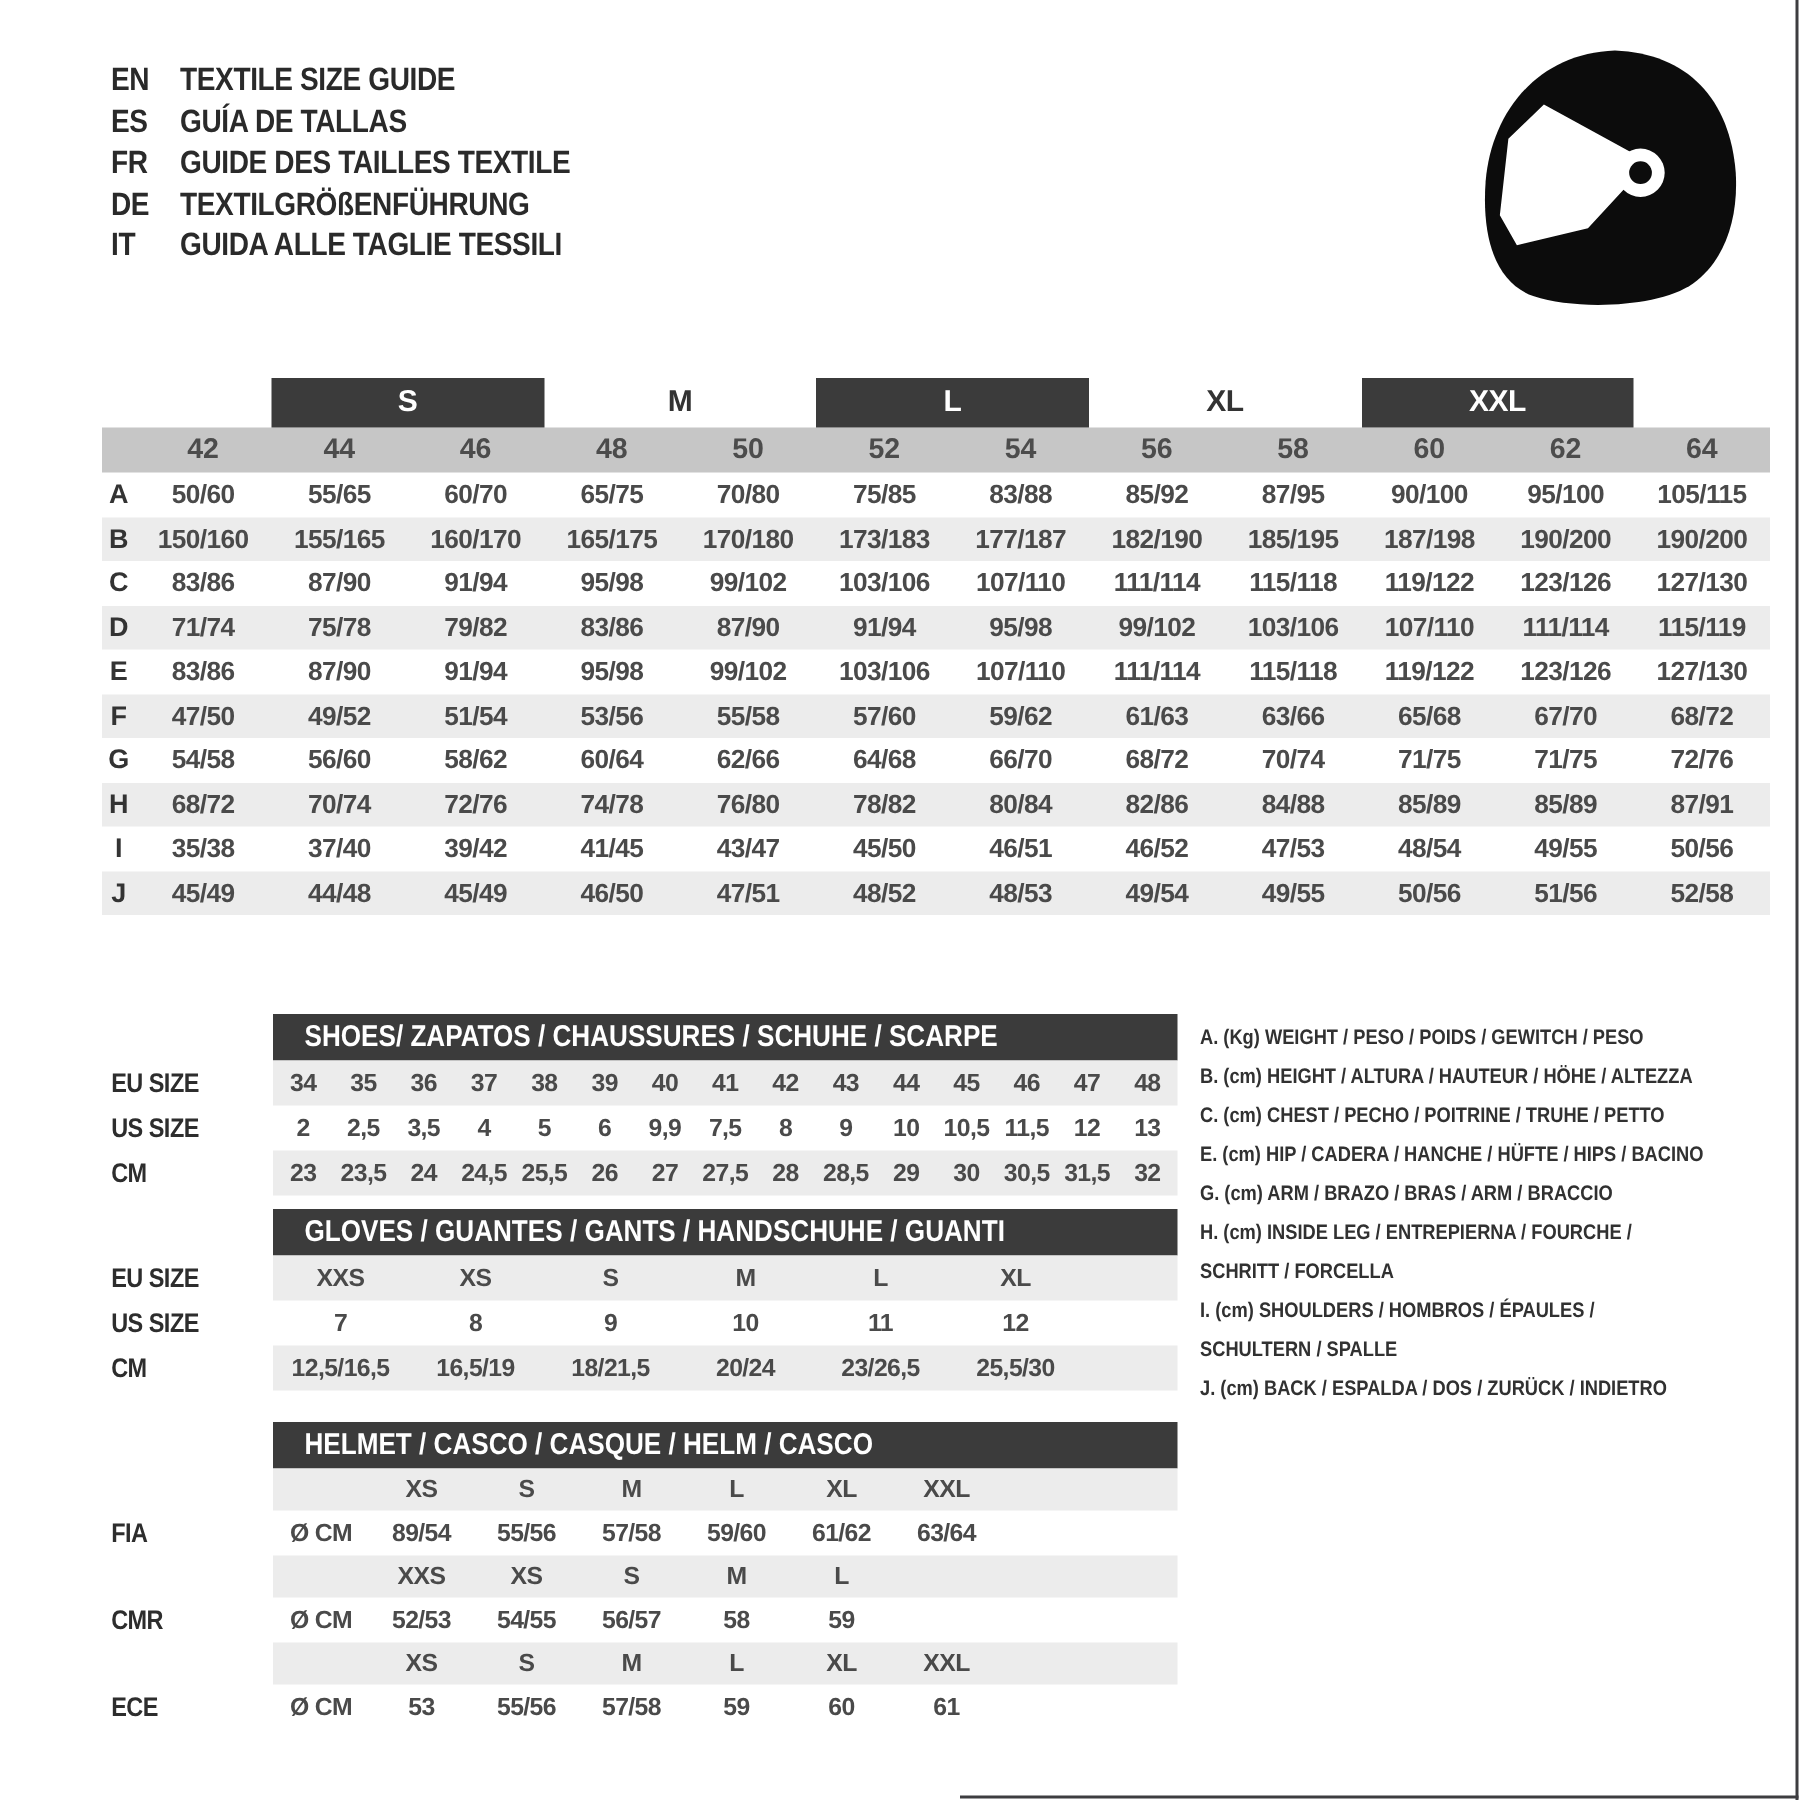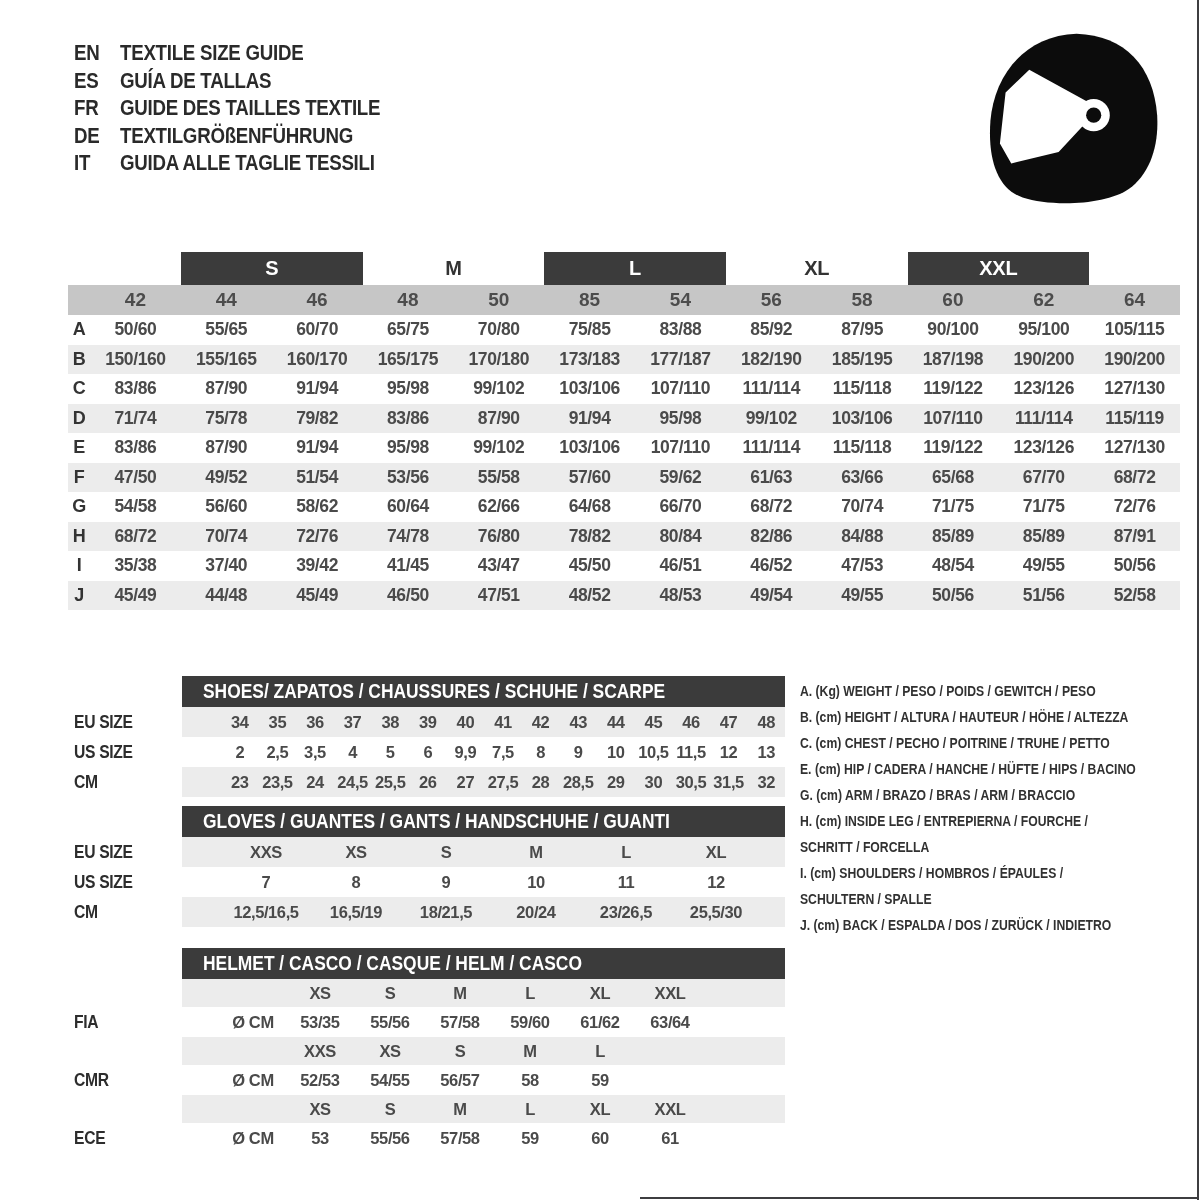--- a/index.html
+++ b/index.html
@@ -32,21 +32,21 @@
 
   
   .sec{position:absolute;left:68px;width:717px;}
   #shoes-sec{top:676px;}
   #gloves-sec{top:806px;}
   #helmet-sec{top:948px;}
   .sec-title{margin-left:114px;height:31px;background:#3b3b3b;color:#ffffff;display:flex;align-items:center;padding-left:21px;font-size:20px;}
   .srow{display:flex;height:30px;}
   .srow.h28{height:28px;}
   .rlabel{width:114px;display:flex;align-items:center;padding-left:7px;font-size:18px;color:#2d2d2d;box-sizing:border-box;letter-spacing:-.4px;}
-  .rdata{flex:1;display:grid;padding-left:39px;}
+  .rdata{flex:1;display:grid;}
   .rdata.gray{background:#ececec;}
   .rdata .cell{font-size:16.5px;color:#4a4a4a;letter-spacing:-.4px;}
   .shoes-grid{grid-template-columns:repeat(15,1fr);}
   .gloves-grid{grid-template-columns:repeat(6,90px) 1fr;}
   .hgrid{grid-template-columns:64px repeat(6,70px) 1fr;}
 
   
   .legend{position:absolute;left:800px;top:678px;width:398px;}
   .lline{height:26px;display:flex;align-items:center;font-size:14px;color:#313131;}
 
@@ -97,21 +97,21 @@
         <div class="sgl plain" style="grid-column: 9 / span 2;">XL</div>
         <div class="sgl boxed" style="grid-column: 11 / span 2;">XXL</div>
       </div>
     <div id="numbar" class="grid numbar">
         <div class="cell"></div>
         <div class="cell">42</div>
         <div class="cell">44</div>
         <div class="cell">46</div>
         <div class="cell">48</div>
         <div class="cell">50</div>
-        <div class="cell">85</div>
+        <div class="cell">52</div>
         <div class="cell">54</div>
         <div class="cell">56</div>
         <div class="cell">58</div>
         <div class="cell">60</div>
         <div class="cell">62</div>
         <div class="cell">64</div>
       </div>
     <div id="trows">
         <div class="grid trow">
           <div class="cell letter">A</div>
@@ -389,21 +389,21 @@
             <div class="cell">M</div>
             <div class="cell">L</div>
             <div class="cell">XL</div>
             <div class="cell">XXL</div>
           </div>
         </div>
         <div class="srow">
           <div class="rlabel cond">FIA</div>
           <div class="rdata hgrid">
             <div class="cell">Ø CM</div>
-            <div class="cell">53/35</div>
+            <div class="cell">89/54</div>
             <div class="cell">55/56</div>
             <div class="cell">57/58</div>
             <div class="cell">59/60</div>
             <div class="cell">61/62</div>
             <div class="cell">63/64</div>
           </div>
         </div>
         <div class="srow h28">
           <div class="rlabel"></div>
           <div class="rdata hgrid gray">

